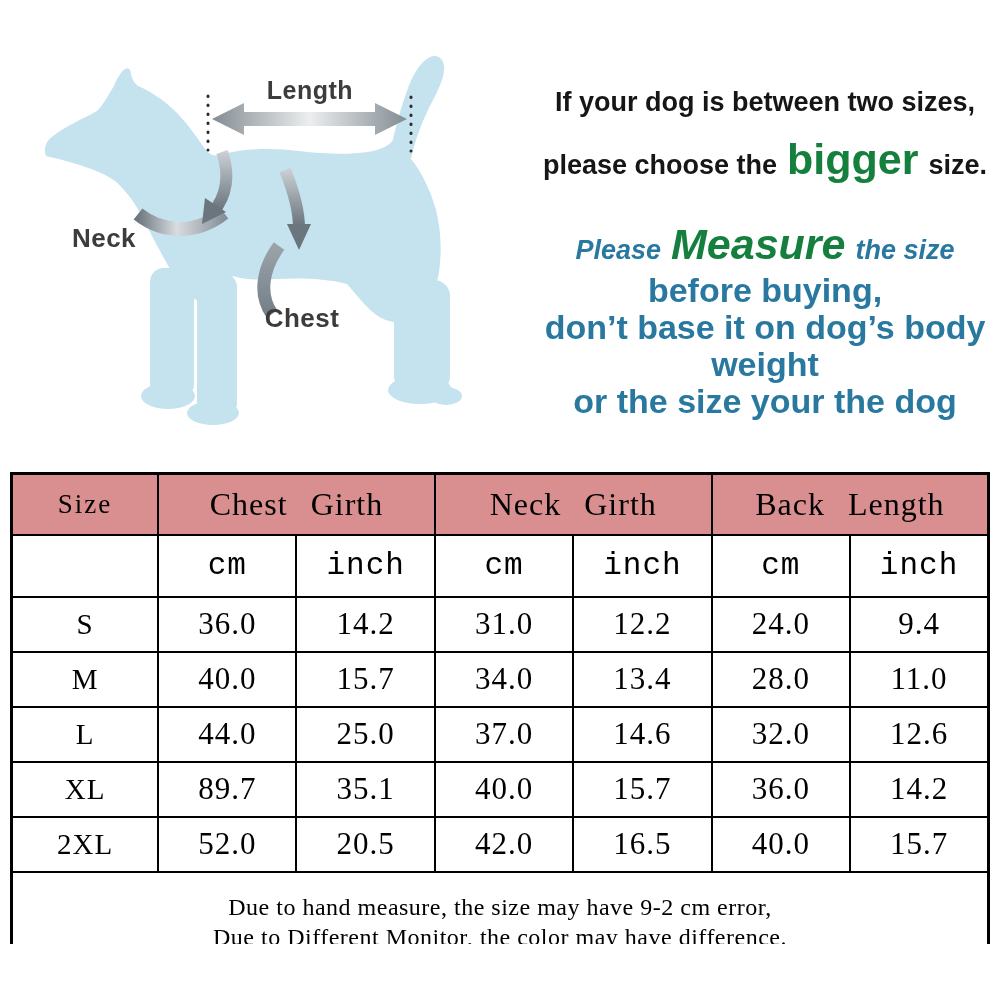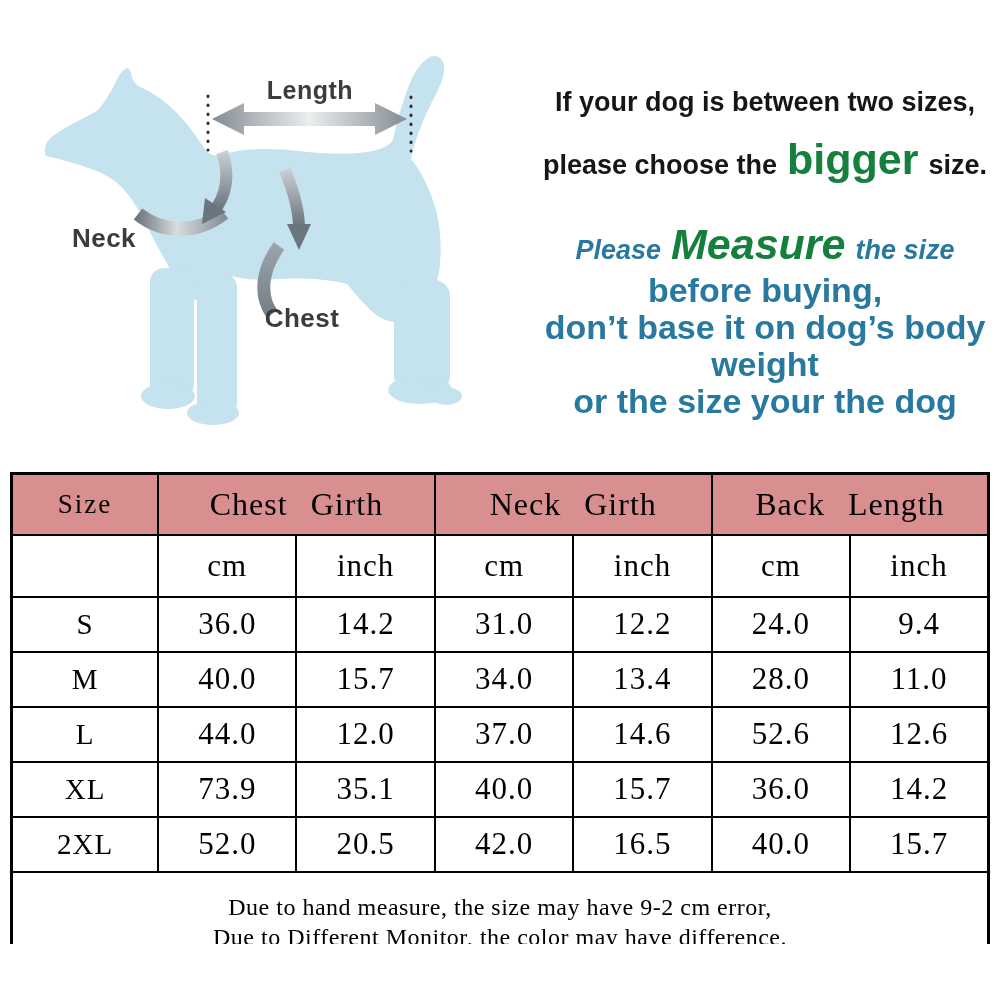--- a/index.html
+++ b/index.html
@@ -34,21 +34,21 @@
     font-family:"Liberation Serif",serif;color:#000;
   }
   .size-table td,.size-table th{
     border:2px solid #000;text-align:center;vertical-align:middle;
     padding:0;overflow:hidden;
   }
   .row-head{height:61px;}
   .row-head th{background:#d98f8f;font-weight:normal;}
   .th-size{font-size:27px;letter-spacing:2px;}
   .th-main{font-size:32px;letter-spacing:1px;word-spacing:14px;}
-  .row-units{height:62px;}
+  .row-units{height:62px;font-family:Liberation Mono, monospace;}
   .row-units td{font-size:31px;letter-spacing:1px;}
   .row-data{height:55px;}
   .row-data td{font-size:31px;letter-spacing:1px;}
   .row-data td.size-cell{font-size:29px;letter-spacing:1px;}
   .row-note{height:101px;}
   .row-note td{font-size:24px;line-height:30px;letter-spacing:0.5px;}
 </style>
 </head>
 <body>
 
@@ -182,29 +182,29 @@
         <td>40.0</td>
         <td>15.7</td>
         <td>34.0</td>
         <td>13.4</td>
         <td>28.0</td>
         <td>11.0</td>
       </tr>
       <tr class="row-data">
         <td class="size-cell">L</td>
         <td>44.0</td>
-        <td>12.0</td>
+        <td>25.0</td>
         <td>37.0</td>
         <td>14.6</td>
-        <td>52.6</td>
+        <td>32.0</td>
         <td>12.6</td>
       </tr>
       <tr class="row-data">
         <td class="size-cell">XL</td>
-        <td>73.9</td>
+        <td>89.7</td>
         <td>35.1</td>
         <td>40.0</td>
         <td>15.7</td>
         <td>36.0</td>
         <td>14.2</td>
       </tr>
       <tr class="row-data">
         <td class="size-cell">2XL</td>
         <td>52.0</td>
         <td>20.5</td>

